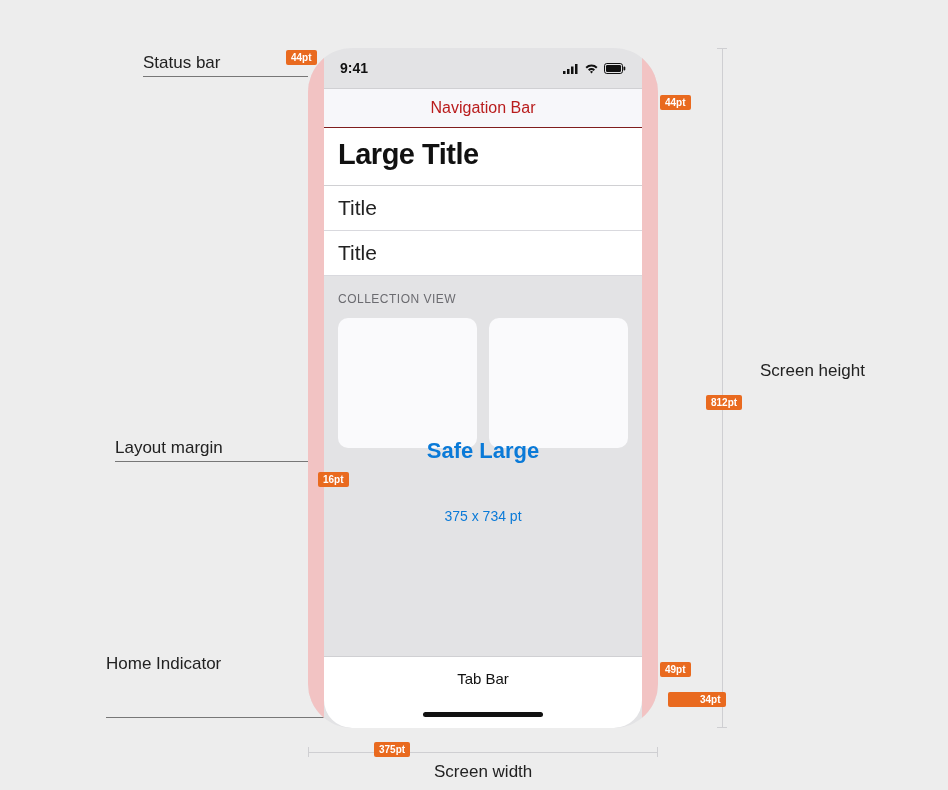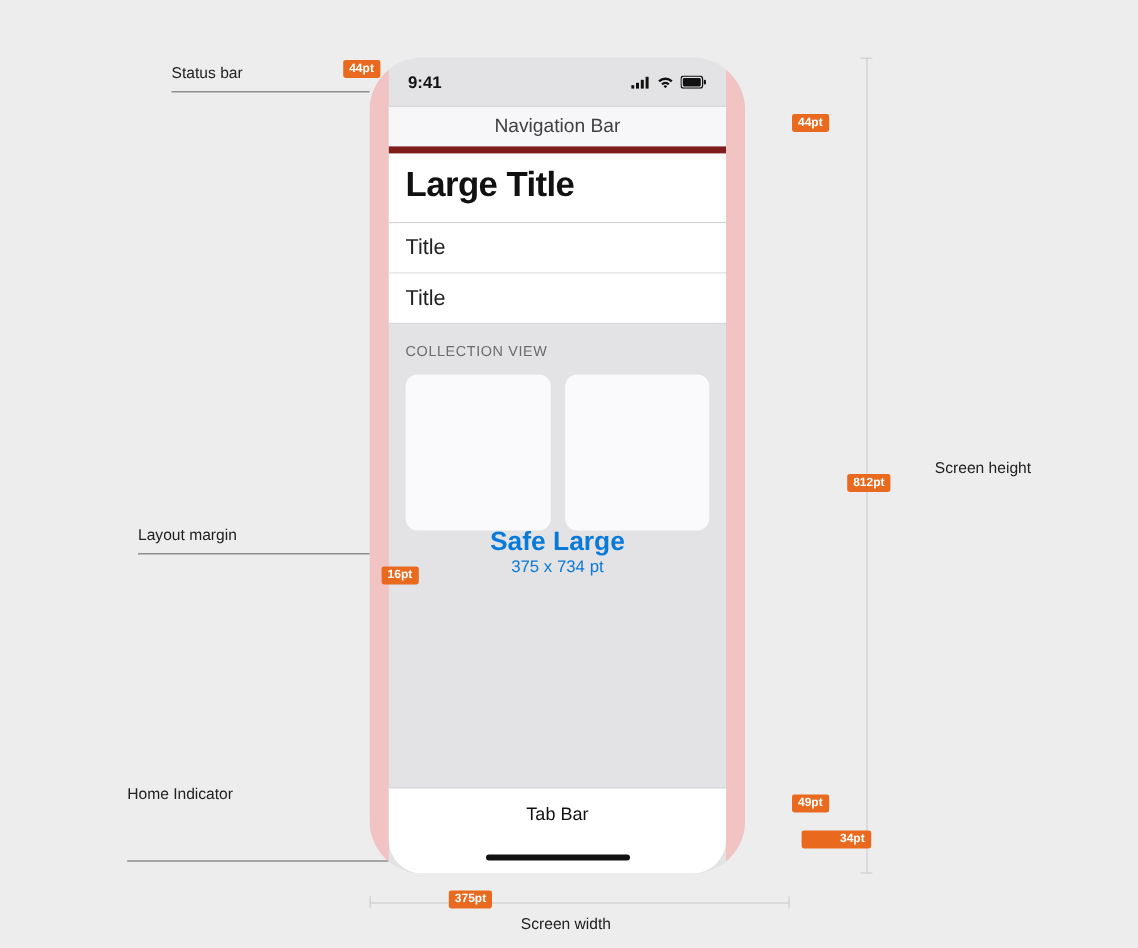--- a/index.html
+++ b/index.html
@@ -14,21 +14,21 @@
   .canvas {
     position: absolute;
     inset: 0;
   }
 
   
   .phone {
     position: absolute;
     left: 308px;
     top: 48px;
-    width: 313px;
+    width: 350px;
     height: 680px;
     border-radius: 44px;
     background: #e3e3e5;
     overflow: hidden;
   }
   
   .phone::before, .phone::after {
     content: "";
     position: absolute;
     top: 0; bottom: 0;
@@ -60,26 +60,26 @@
     background: transparent;
   }
   .status-icons { display: flex; gap: 5px; align-items: center; }
   .status-icons svg { display: block; }
 
   
   .nav-bar {
     height: 40px;
     background: #f7f7fa;
     border-top: 1px solid #d0d0d3;
-    border-bottom: 6px solid #7f1d1d;
+    border-bottom: 1px solid #7f1d1d;
     display: flex;
     align-items: center;
     justify-content: center;
     font-size: 16px;
-    color: #404040;
+    color: #b91c1c;
   }
 
   
   .large-title-row {
     background: #fff;
     padding: 10px 14px 14px;
     border-bottom: 1px solid #d0d0d3;
   }
   .large-title-row h1 {
     font-size: 29px;
@@ -94,21 +94,21 @@
     font-size: 12px;
     letter-spacing: 0.5px;
     color: #6b6b70;
     text-transform: uppercase;
   }
 
   
   .table-cell {
     background: #fff;
     padding: 10px 14px;
-    font-size: 18px;
+    font-size: 21px;
     color: #222;
     border-bottom: 1px solid #d9d9de;
   }
   .table-cell:first-of-type { border-top: 1px solid #d9d9de; }
 
   
   .collection-row {
     display: flex;
     gap: 12px;
     padding: 6px 14px 14px;
@@ -132,20 +132,21 @@
   }
   .safe-area-label .t1 {
     font-size: 22px;
     font-weight: 700;
     color: #0a7ad8;
   }
   .safe-area-label .t2 {
     font-size: 14px;
     font-weight: 500;
     color: #0a7ad8;
+    margin-top: 44px;
   }
 
   
   .body-fill { flex: 1; }
 
   
   .tab-bar {
     height: 44px;
     background: #fff;
     border-top: 1px solid #d0d0d3;
@@ -169,21 +170,21 @@
   .home-pill {
     width: 120px;
     height: 5px;
     background: #111;
     border-radius: 3px;
   }
 
   
   .callout {
     position: absolute;
-    font-size: 13px;
+    font-size: 17px;
     color: #222;
   }
   .guide {
     position: absolute;
     background: #777;
   }
   .guide.h { height: 1px; }
 
   
   .badge {
@@ -223,21 +224,21 @@
 
   <div class="callout" style="left:115px; top:438px;">Layout margin</div>
   <div class="guide h" style="left:115px; top:461px; width:206px;"></div>
 
   <div class="callout" style="left:106px; top:654px;">Home Indicator</div>
   <div class="guide h" style="left:106px; top:717px; width:280px;"></div>
 
   <div class="dim-line v" style="left:722px; top:48px; height:680px;"></div>
   <div class="dim-cap" style="left:717px; top:48px;"></div>
   <div class="dim-cap" style="left:717px; top:727px;"></div>
-  <div class="callout" style="left:760px; top:382px; line-height:1.3;margin-left:19px;">Screen height</div>
+  <div class="callout" style="left:760px; top:360px; line-height:1.3;">Screen height</div>
 
   <div class="dim-line h" style="left:308px; top:752px; width:350px;"></div>
   <div class="dim-cap" style="left:308px; top:747px; width:1px; height:10px;"></div>
   <div class="dim-cap" style="left:657px; top:747px; width:1px; height:10px;"></div>
   <div class="callout" style="left:434px; top:762px;">Screen width</div>
 
   <div class="badge" style="left:286px; top:50px;">44pt</div>
   <div class="badge" style="left:660px; top:95px;">44pt</div>
   <div class="badge" style="left:318px; top:472px;">16pt</div>
   <div class="badge" style="left:706px; top:384px;margin-top:11px;">812pt</div>

